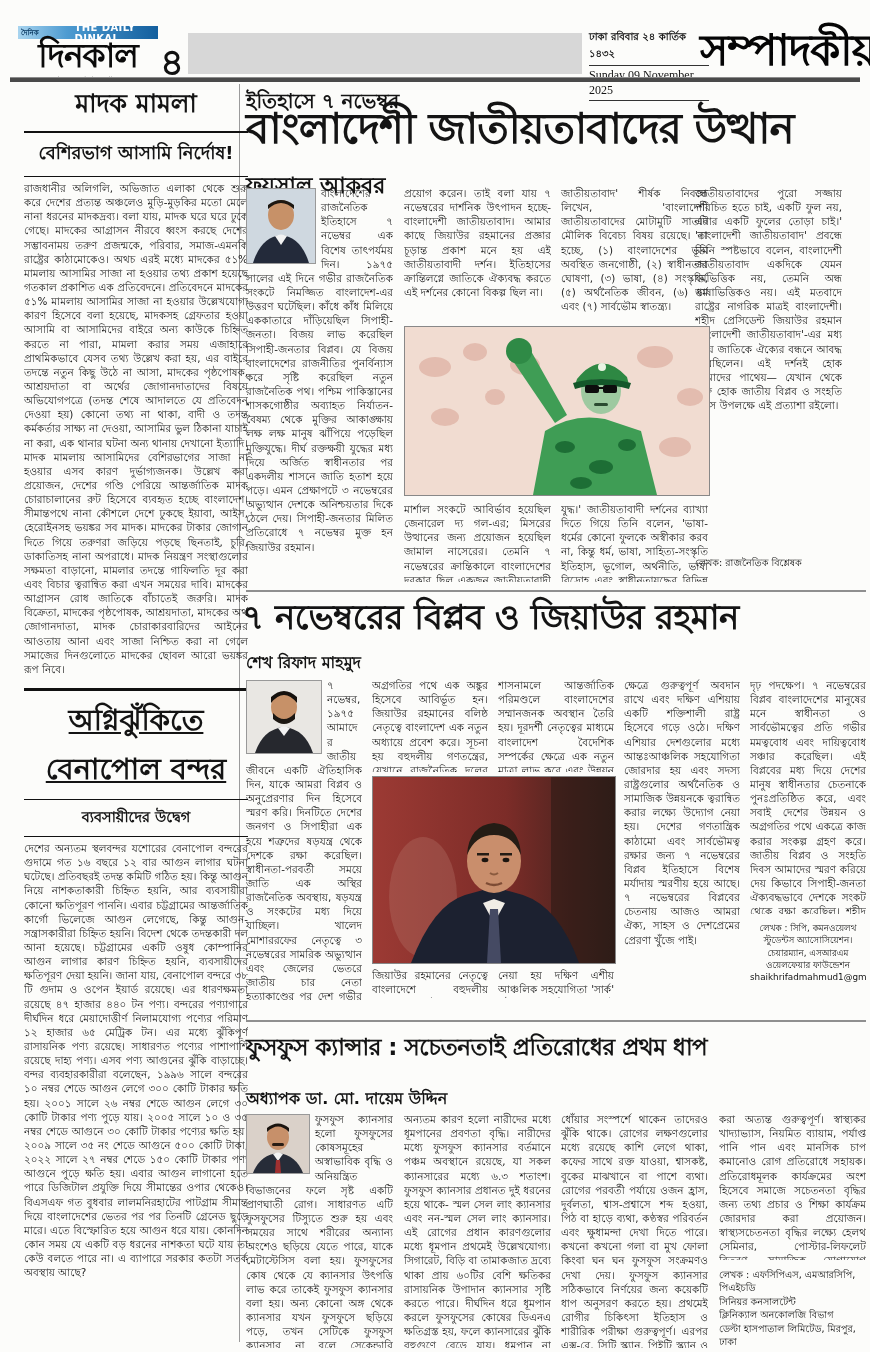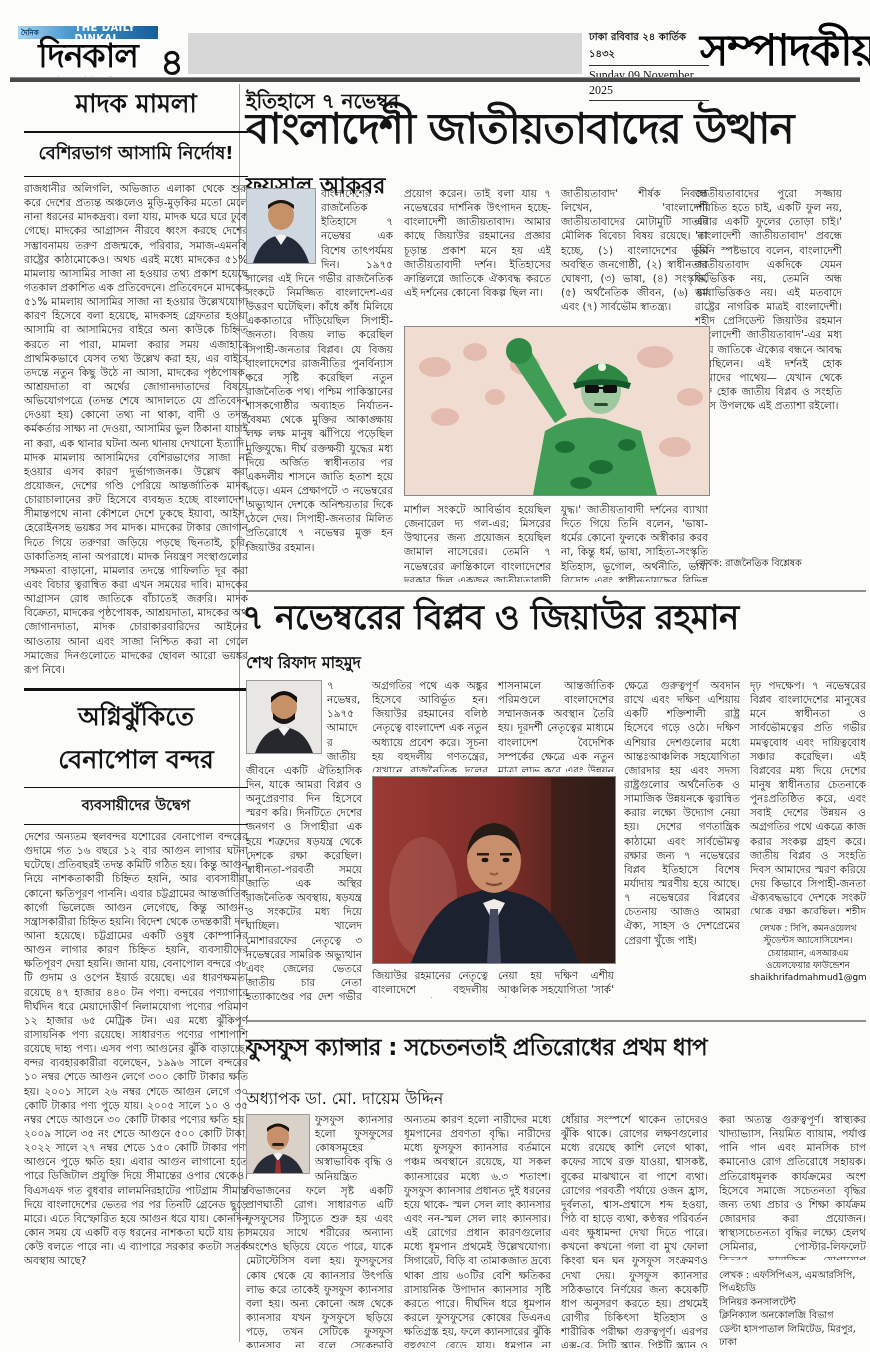--- a/index.html
+++ b/index.html
@@ -35,21 +35,21 @@
   .l-rule-thin{height:1px;background:#111;margin:4px 0;}
   .l-sub{font-size:18px;font-weight:600;text-align:center;padding:2px 0;}
   .a2box{border-top:3px solid #111;padding-top:6px;}
   
   .kicker{left:246px;top:86px;font-size:20px;font-weight:800;}
   .headlineA{left:246px;top:108px;width:620px;font-size:42px;font-weight:800;letter-spacing:-1px;line-height:1;}
   .bylineA{left:246px;top:168px;font-size:22px;font-weight:800;}
   .headlineB{left:242px;top:600px;width:620px;font-size:34px;font-weight:800;letter-spacing:-.5px;line-height:1;}
   .bylineB{left:246px;top:650px;font-size:16px;font-weight:800;}
   .headlineC{left:246px;top:1036px;width:620px;font-size:23px;font-weight:800;letter-spacing:-.5px;line-height:1;}
-  .bylineC{left:246px;top:1086px;font-size:16px;font-weight:400;}
+  .bylineC{left:246px;top:1086px;font-size:16px;font-weight:700;}
   .secrule{height:2px;background:#8f8f8f;}
   .colbox{position:absolute;overflow:hidden;}
   .headshot{float:left;margin:2px 5px 2px 0;border:1px solid #999;background:#cfd6dd;}
   .photoframe{position:absolute;border:1px solid #888;}
 </style>
 </head>
 <body>
 
 <div class="abs masthead">
   <div class="brandband">
@@ -71,21 +71,21 @@
 
 <div class="abs lrail" style="top:84px;">
   <div class="l-title">মাদক মামলা</div>
   <div class="l-rule"></div>
   <div class="l-sub">বেশিরভাগ আসামি নির্দোষ!</div>
   <div class="l-rule-thin"></div>
   <div class="bodytext clip" style="height:518px;">রাজধানীর অলিগলি, অভিজাত এলাকা থেকে শুরু করে দেশের প্রত্যন্ত অঞ্চলেও মুড়ি-মুড়কির মতো মেলে নানা ধরনের মাদকদ্রব্য। বলা যায়, মাদক ঘরে ঘরে ঢুকে গেছে। মাদকের আগ্রাসন নীরবে ধ্বংস করছে দেশের সম্ভাবনাময় তরুণ প্রজন্মকে, পরিবার, সমাজ-এমনকি রাষ্ট্রের কাঠামোকেও। অথচ এরই মধ্যে মাদকের ৫১% মামলায় আসামির সাজা না হওয়ার তথ্য প্রকাশ হয়েছে গতকাল প্রকাশিত এক প্রতিবেদনে। প্রতিবেদনে মাদকের ৫১% মামলায় আসামির সাজা না হওয়ার উল্লেখযোগ্য কারণ হিসেবে বলা হয়েছে, মাদকসহ গ্রেফতার হওয়া আসামি বা আসামিদের বাইরে অন্য কাউকে চিহ্নিত করতে না পারা, মামলা করার সময় এজাহারে প্রাথমিকভাবে যেসব তথ্য উল্লেখ করা হয়, এর বাইরে তদন্তে নতুন কিছু উঠে না আসা, মাদকের পৃষ্ঠপোষক, আশ্রয়দাতা বা অর্থের জোগানদাতাদের বিষয়ে অভিযোগপত্রে (তদন্ত শেষে আদালতে যে প্রতিবেদন দেওয়া হয়) কোনো তথ্য না থাকা, বাদী ও তদন্ত কর্মকর্তার সাক্ষ্য না দেওয়া, আসামির ভুল ঠিকানা যাচাই না করা, এক থানার ঘটনা অন্য থানায় দেখানো ইত্যাদি। মাদক মামলায় আসামিদের বেশিরভাগের সাজা না হওয়ার এসব কারণ দুর্ভাগ্যজনক। উল্লেখ করা প্রয়োজন, দেশের গণ্ডি পেরিয়ে আন্তর্জাতিক মাদক চোরাচালানের রুট হিসেবে ব্যবহৃত হচ্ছে বাংলাদেশ। সীমান্তপথে নানা কৌশলে দেশে ঢুকছে ইয়াবা, আইস, হেরোইনসহ ভয়ঙ্কর সব মাদক। মাদকের টাকার জোগান দিতে গিয়ে তরুণরা জড়িয়ে পড়ছে ছিনতাই, চুরি, ডাকাতিসহ নানা অপরাধে। মাদক নিয়ন্ত্রণ সংস্থাগুলোর সক্ষমতা বাড়ানো, মামলার তদন্তে গাফিলতি দূর করা এবং বিচার ত্বরান্বিত করা এখন সময়ের দাবি। মাদকের আগ্রাসন রোধ জাতিকে বাঁচাতেই জরুরি। মাদক বিক্রেতা, মাদকের পৃষ্ঠপোষক, আশ্রয়দাতা, মাদকের অর্থ জোগানদাতা, মাদক চোরাকারবারিদের আইনের আওতায় আনা এবং সাজা নিশ্চিত করা না গেলে সমাজের দিনগুলোতে মাদকের ছোবল আরো ভয়ঙ্কর রূপ নিবে।</div>
 </div>
 
 <div class="abs lrail a2box" style="top:688px;">
-  <div class="l-title" style="font-size:25px;">অগ্নিঝুঁকিতে বেনাপোল বন্দর</div>
+  <div class="l-title" style="font-size:29px;text-decoration:underline;">অগ্নিঝুঁকিতে বেনাপোল বন্দর</div>
   <div class="l-rule-thin"></div>
   <div class="l-sub" style="font-size:14.5px;">ব্যবসায়ীদের উদ্বেগ</div>
   <div class="l-rule-thin"></div>
   <div class="bodytext clip" style="height:540px;">দেশের অন্যতম স্থলবন্দর যশোরের বেনাপোল বন্দরের গুদামে গত ১৬ বছরে ১২ বার আগুন লাগার ঘটনা ঘটেছে। প্রতিবছরই তদন্ত কমিটি গঠিত হয়। কিন্তু আগুন নিয়ে নাশকতাকারী চিহ্নিত হয়নি, আর ব্যবসায়ীরা কোনো ক্ষতিপূরণ পাননি। এবার চট্টগ্রামের আন্তর্জাতিক কার্গো ভিলেজে আগুন লেগেছে, কিন্তু আগুন-সন্ত্রাসকারীরা চিহ্নিত হয়নি। বিদেশ থেকে তদন্তকারী দল আনা হয়েছে। চট্টগ্রামের একটি ওষুধ কোম্পানির আগুন লাগার কারণ চিহ্নিত হয়নি, ব্যবসায়ীদের ক্ষতিপূরণ দেয়া হয়নি। জানা যায়, বেনাপোল বন্দরে ৩৮ টি গুদাম ও ওপেন ইয়ার্ড রয়েছে। এর ধারণক্ষমতা রয়েছে ৪৭ হাজার ৪৪০ টন পণ্য। বন্দরের পণ্যাগারে দীর্ঘদিন ধরে মেয়াদোত্তীর্ণ নিলামযোগ্য পণ্যের পরিমাণ ১২ হাজার ৬৫ মেট্রিক টন। এর মধ্যে ঝুঁকিপূর্ণ রাসায়নিক পণ্য রয়েছে। সাধারণত পণ্যের পাশাপাশি রয়েছে দাহ্য পণ্য। এসব পণ্য আগুনের ঝুঁকি বাড়াচ্ছে। বন্দর ব্যবহারকারীরা বলেছেন, ১৯৯৬ সালে বন্দরের ১০ নম্বর শেডে আগুন লেগে ৩০০ কোটি টাকার ক্ষতি হয়। ২০০১ সালে ২৬ নম্বর শেডে আগুন লেগে ৩০ কোটি টাকার পণ্য পুড়ে যায়। ২০০৫ সালে ১০ ও ৩৫ নম্বর শেডে আগুনে ৩০ কোটি টাকার পণ্যের ক্ষতি হয়। ২০০৯ সালে ৩৫ নং শেডে আগুনে ৫০০ কোটি টাকা, ২০২২ সালে ২৭ নম্বর শেডে ১৫০ কোটি টাকার পণ্য আগুনে পুড়ে ক্ষতি হয়। এবার আগুন লাগানো হতে পারে ডিজিটাল প্রযুক্তি দিয়ে সীমান্তের ওপার থেকেও। বিএসএফ গত বুধবার লালমনিরহাটের পাটগ্রাম সীমান্ত দিয়ে বাংলাদেশের ভেতর পর পর তিনটি গ্রেনেড ছুড়ে মারে। এতে বিস্ফোরিত হয়ে আগুন ধরে যায়। কোনদিন কোন সময় যে একটি বড় ধরনের নাশকতা ঘটে যায় তা কেউ বলতে পারে না। এ ব্যাপারে সরকার কতটা সতর্ক অবস্থায় আছে?</div>
 </div>
 
 <div class="abs kicker">ইতিহাসে ৭ নভেম্বর</div>
 <div class="abs headlineA">বাংলাদেশী জাতীয়তাবাদের উত্থান</div>
 <div class="abs bylineA">ফয়সাল আকবর</div>
 

